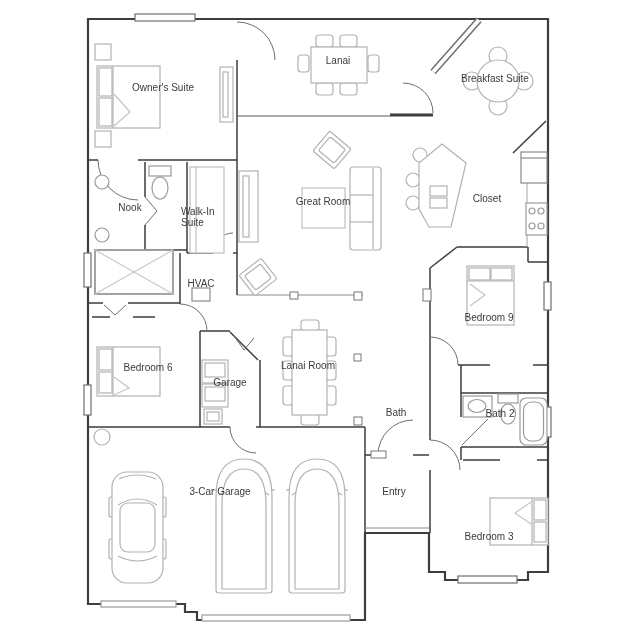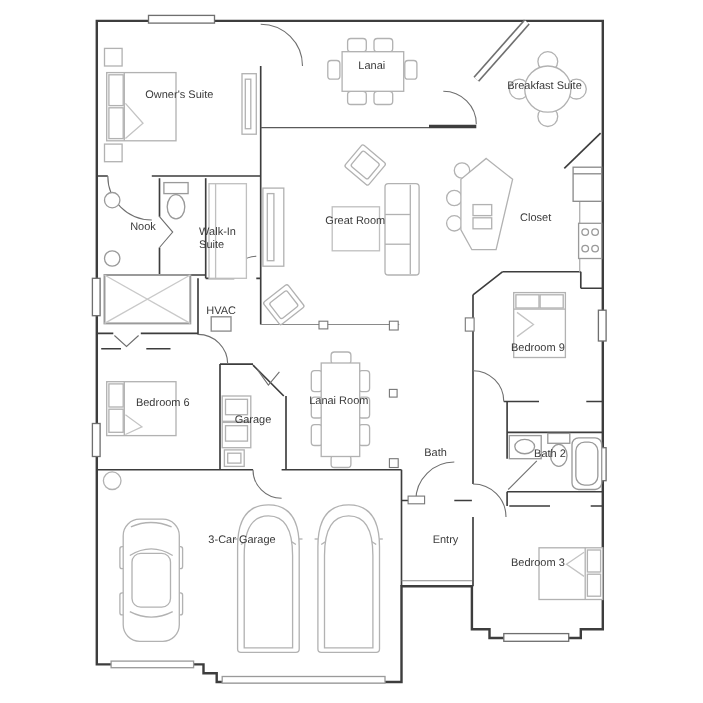--- a/index.html
+++ b/index.html
@@ -303,17 +303,17 @@
   <div class="room-label wrap" style="left:206px;top:217px">Walk-In Suite</div>
   <div class="room-label" style="left:323px;top:201px">Great Room</div>
   <div class="room-label" style="left:487px;top:198px">Closet</div>
   <div class="room-label" style="left:201px;top:283px">HVAC</div>
   <div class="room-label" style="left:489px;top:317px">Bedroom 9</div>
   <div class="room-label" style="left:148px;top:367px">Bedroom 6</div>
   <div class="room-label" style="left:230px;top:382px">Garage</div>
   <div class="room-label" style="left:308px;top:365px">Lanai Room</div>
   <div class="room-label" style="left:396px;top:412px">Bath</div>
   <div class="room-label" style="left:500px;top:413px">Bath 2</div>
-  <div class="room-label" style="left:405px;top:491px">Entry</div>
+  <div class="room-label" style="left:394px;top:491px">Entry</div>
   <div class="room-label" style="left:220px;top:491px">3-Car Garage</div>
-  <div class="room-label" style="left:489px;top:512px">Bedroom 3</div>
+  <div class="room-label" style="left:489px;top:536px">Bedroom 3</div>
 
 </div>
 
 </body></html>

